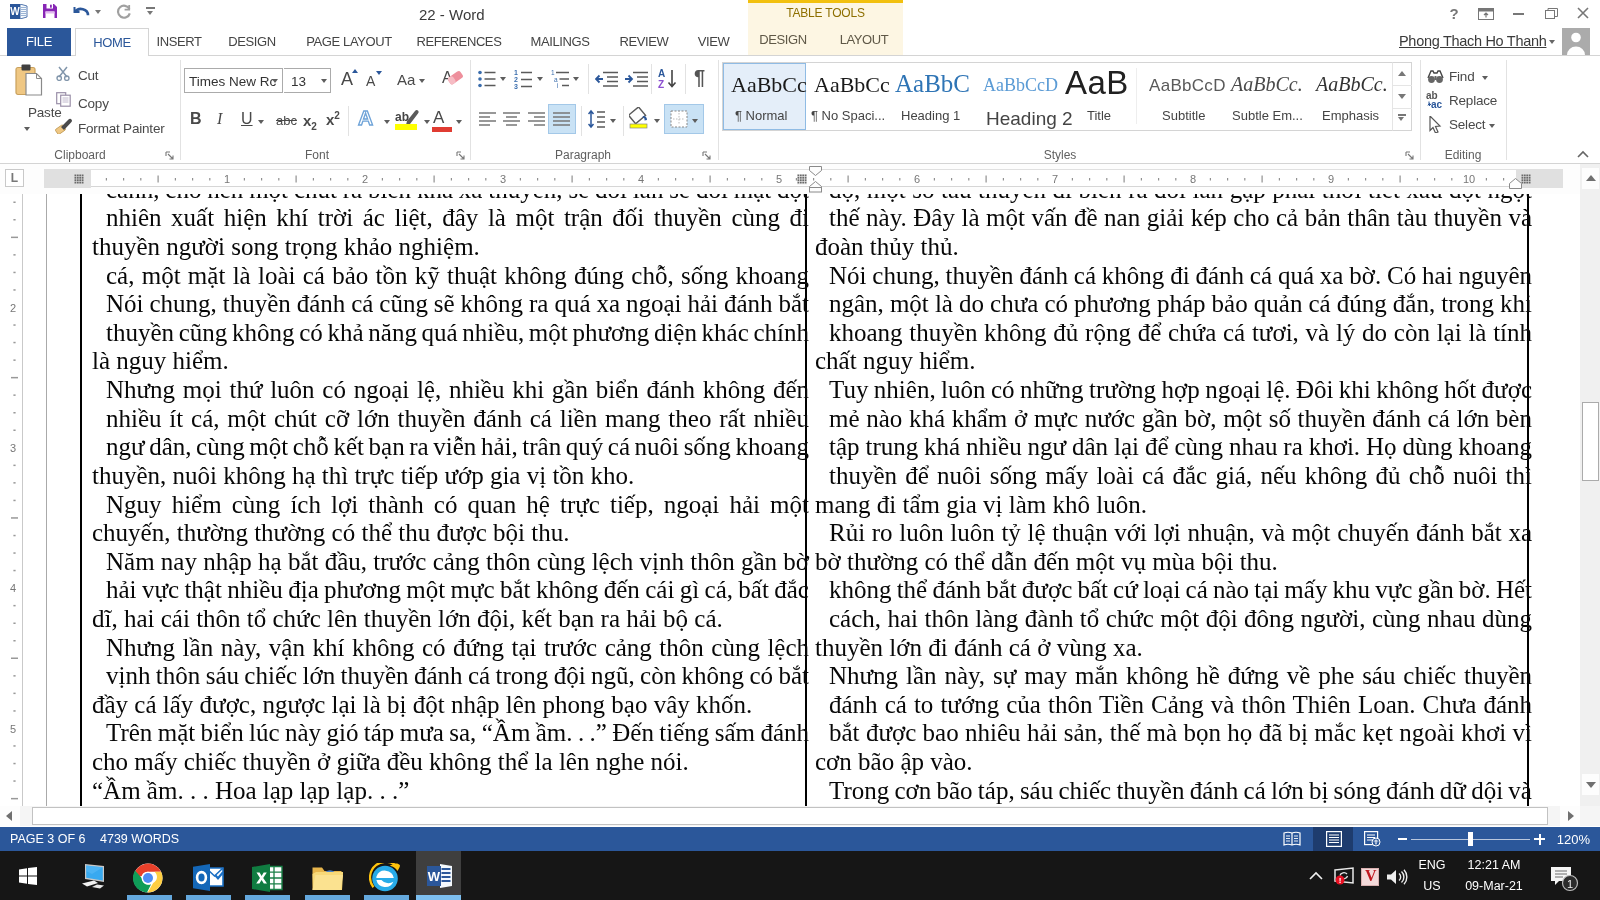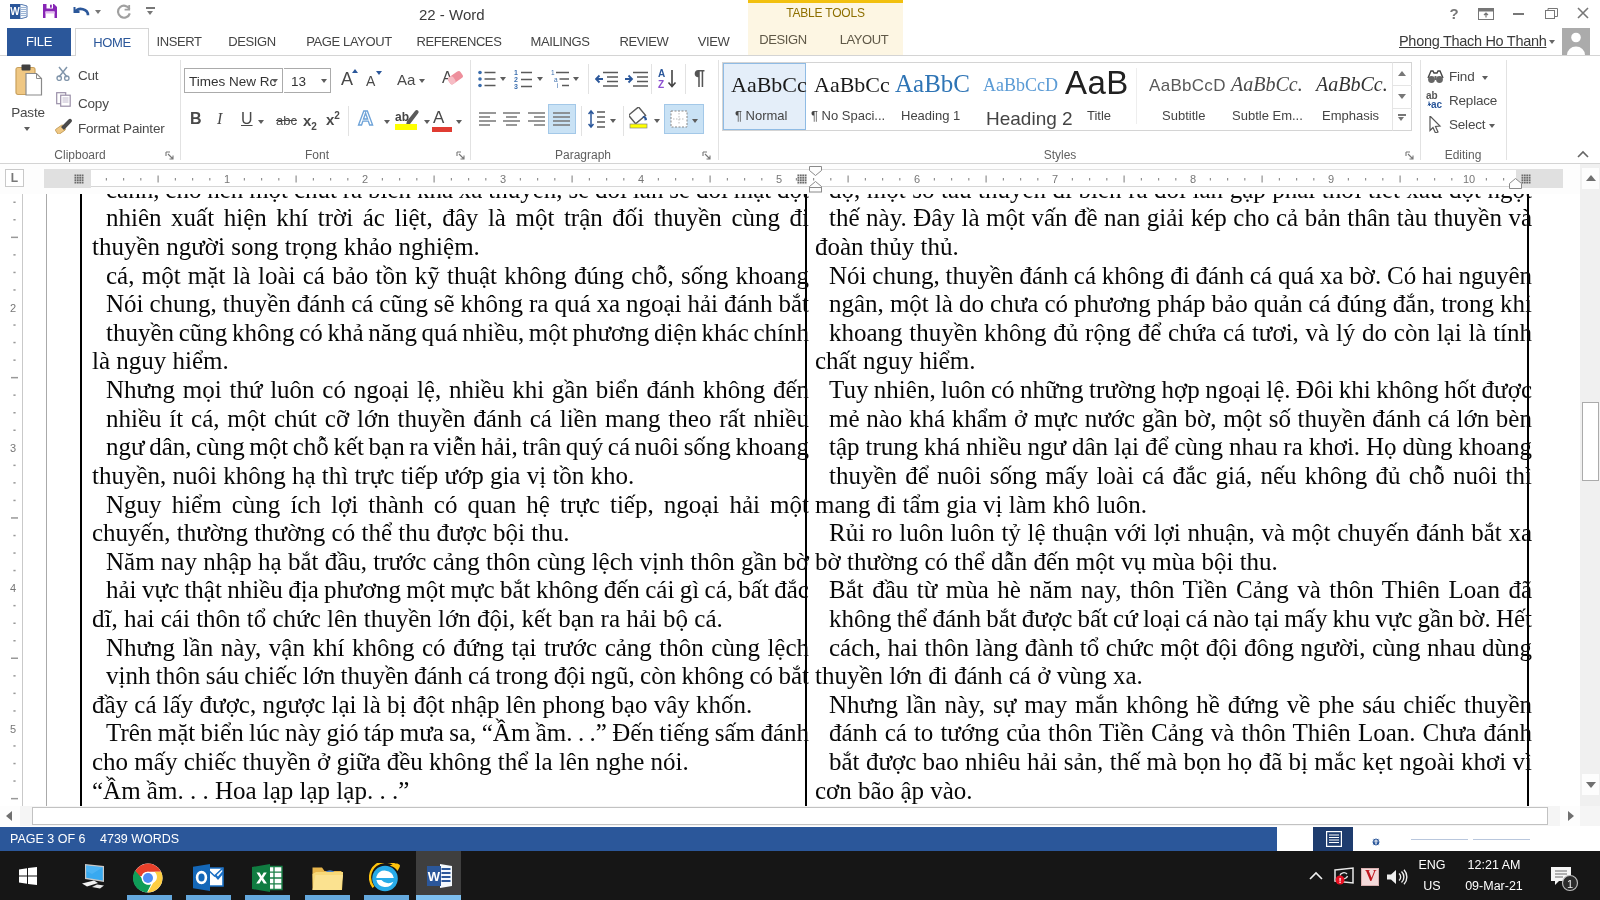--- a/index.html
+++ b/index.html
@@ -35,21 +35,21 @@
   
   #doc { position:absolute; left:0; top:194px; width:1600px; height:612px; background:#fff; overflow:hidden; }
   .vline { position:absolute; top:0; height:612px; }
   .col { position:absolute; width:703px; font-family:"Liberation Serif", serif; font-size:25px; line-height:28.62px; color:#080808; }
   .ln { white-space:nowrap; height:28.62px;margin-left:14px; }
   .lnl { white-space:nowrap; height:28.62px; }
   
   #hscroll { position:absolute; left:0; top:806px; width:1600px; height:20px; background:#f5f5f5; }
   #vscroll { position:absolute; left:1580px; top:164px; width:20px; height:642px; background:#f0f0f0; }
   
-  #statusbar { position:absolute; left:0; top:827px; width:1277px; height:24px; background:#2b579a; color:#fff; font-size:12.5px; }
+  #statusbar { position:absolute; left:0; top:827px; width:1600px; height:24px; background:#2b579a; color:#fff; font-size:12.5px; }
   
   #taskbar { position:absolute; left:0; top:851px; width:1600px; height:49px; background:#161616; }
   .tbstrip { position:absolute; top:44px; height:5px; background:#64a8dd; }
 </style>
 </head>
 <body>
 <div id="app">
   <div id="titlebar">
 
     <svg class="abs" style="left:10px;top:4px" width="19" height="15" viewBox="0 0 19 15">
@@ -130,21 +130,21 @@
     </div>
   </div>
   <div id="ribbon">
 
     <svg class="abs" style="left:15px;top:8px" width="28" height="34" viewBox="0 0 28 34">
       <rect x="1" y="3.5" width="19" height="27" rx="2" fill="#efc783" stroke="#c9a05c" stroke-width="1.2"></rect>
       <rect x="6.5" y="0.5" width="9" height="6" rx="1" fill="#3f3f3f"></rect>
       <path d="M11 9.5 h10.5 l5 5 v16.5 h-15.5 z" fill="#fff" stroke="#8a8a8a" stroke-width="1.2"></path>
       <path d="M21.5 9.5 v5 h5" fill="none" stroke="#8a8a8a" stroke-width="1"></path>
     </svg>
-    <div class="rtext" style="left:11px;top:49px;width:34px;text-align:center">Paste</div>
+    <div class="rtext" style="left:28px;top:49px;width:34px;text-align:left">Paste</div>
     <div class="dd" style="left:24px;top:71px"></div>
     <svg class="abs" style="left:56px;top:10px" width="15" height="15" viewBox="0 0 15 15">
       <path d="M3 1 L11 11 M11 1 L3 11" stroke="#8296ab" stroke-width="1.5"></path>
       <circle cx="3.2" cy="12.2" r="2.2" fill="none" stroke="#8296ab" stroke-width="1.4"></circle>
       <circle cx="10.8" cy="12.2" r="2.2" fill="none" stroke="#8296ab" stroke-width="1.4"></circle>
     </svg>
     <div class="rtext" style="left:78px;top:12px">Cut</div>
     <svg class="abs" style="left:56px;top:36px" width="15" height="15" viewBox="0 0 15 15">
       <rect x="0.7" y="0.7" width="9" height="11" fill="#fff" stroke="#9a8fa8" stroke-width="1.2"></rect>
       <rect x="4.7" y="3.2" width="9.5" height="11" fill="#fff" stroke="#9a8fa8" stroke-width="1.2"></rect>
@@ -579,21 +579,20 @@
       <div class="ln" style="word-spacing:-0.17px">ngân, một là do chưa có phương pháp bảo quản cá đúng đắn, trong khi</div>
       <div class="ln" style="word-spacing:0.49px">khoang thuyền không đủ rộng để chứa cá tươi, và lý do còn lại là tính</div>
       <div class="lnl">chất nguy hiểm.</div>
       <div class="ln" style="word-spacing:-0.80px">Tuy nhiên, luôn có những trường hợp ngoại lệ. Đôi khi không hốt được</div>
       <div class="ln" style="word-spacing:0.43px">mẻ nào khá khẩm ở mực nước gần bờ, một số thuyền đánh cá lớn bèn</div>
       <div class="ln" style="word-spacing:-0.35px">tập trung khá nhiều ngư dân lại để cùng nhau ra khơi. Họ dùng khoang</div>
       <div class="ln" style="word-spacing:1.96px">thuyền để nuôi sống mấy loài cá đắc giá, nếu không đủ chỗ nuôi thì</div>
       <div class="lnl">mang đi tẩm gia vị làm khô luôn.</div>
       <div class="ln" style="word-spacing:0.39px">Rủi ro luôn luôn tỷ lệ thuận với lợi nhuận, và một chuyến đánh bắt xa</div>
       <div class="lnl">bờ thường có thể dẫn đến một vụ mùa bội thu.</div>
-      <div class="ln" style="word-spacing:2.23px">Bắt đầu từ mùa hè năm nay, thôn Tiền Cảng và thôn Thiên Loan đã</div>
       <div class="ln" style="word-spacing:-1.08px">không thể đánh bắt được bất cứ loại cá nào tại mấy khu vực gần bờ. Hết</div>
       <div class="ln" style="word-spacing:0.18px">cách, hai thôn làng đành tổ chức một đội đông người, cùng nhau dùng</div>
       <div class="lnl">thuyền lớn đi đánh cá ở vùng xa.</div>
       <div class="ln" style="word-spacing:1.62px">Nhưng lần này, sự may mắn không hề đứng về phe sáu chiếc thuyền</div>
       <div class="ln" style="word-spacing:0.81px">đánh cá to tướng của thôn Tiền Cảng và thôn Thiên Loan. Chưa đánh</div>
       <div class="ln" style="word-spacing:0.09px">bắt được bao nhiêu hải sản, thế mà bọn họ đã bị mắc kẹt ngoài khơi vì</div>
       <div class="lnl">cơn bão ập vào.</div>
       <div class="ln" style="word-spacing:-1.01px">Trong cơn bão táp, sáu chiếc thuyền đánh cá lớn bị sóng đánh dữ dội và</div>
     </div>
   </div>

